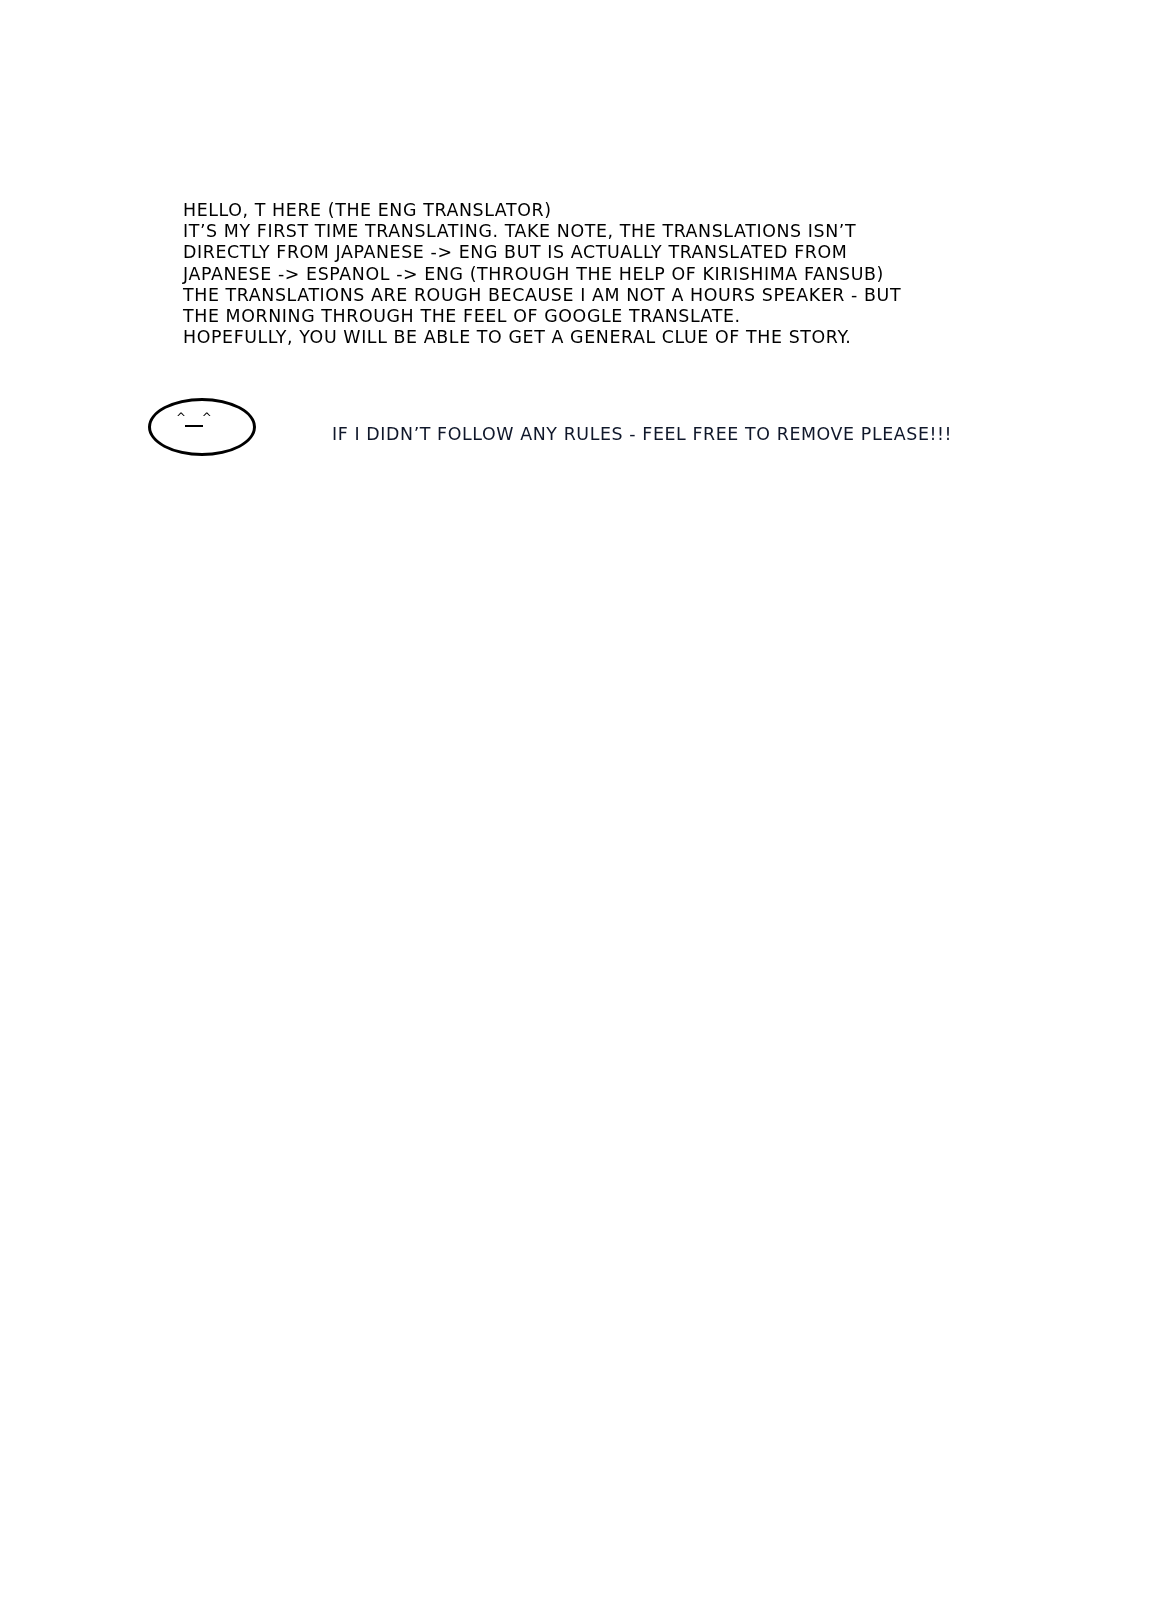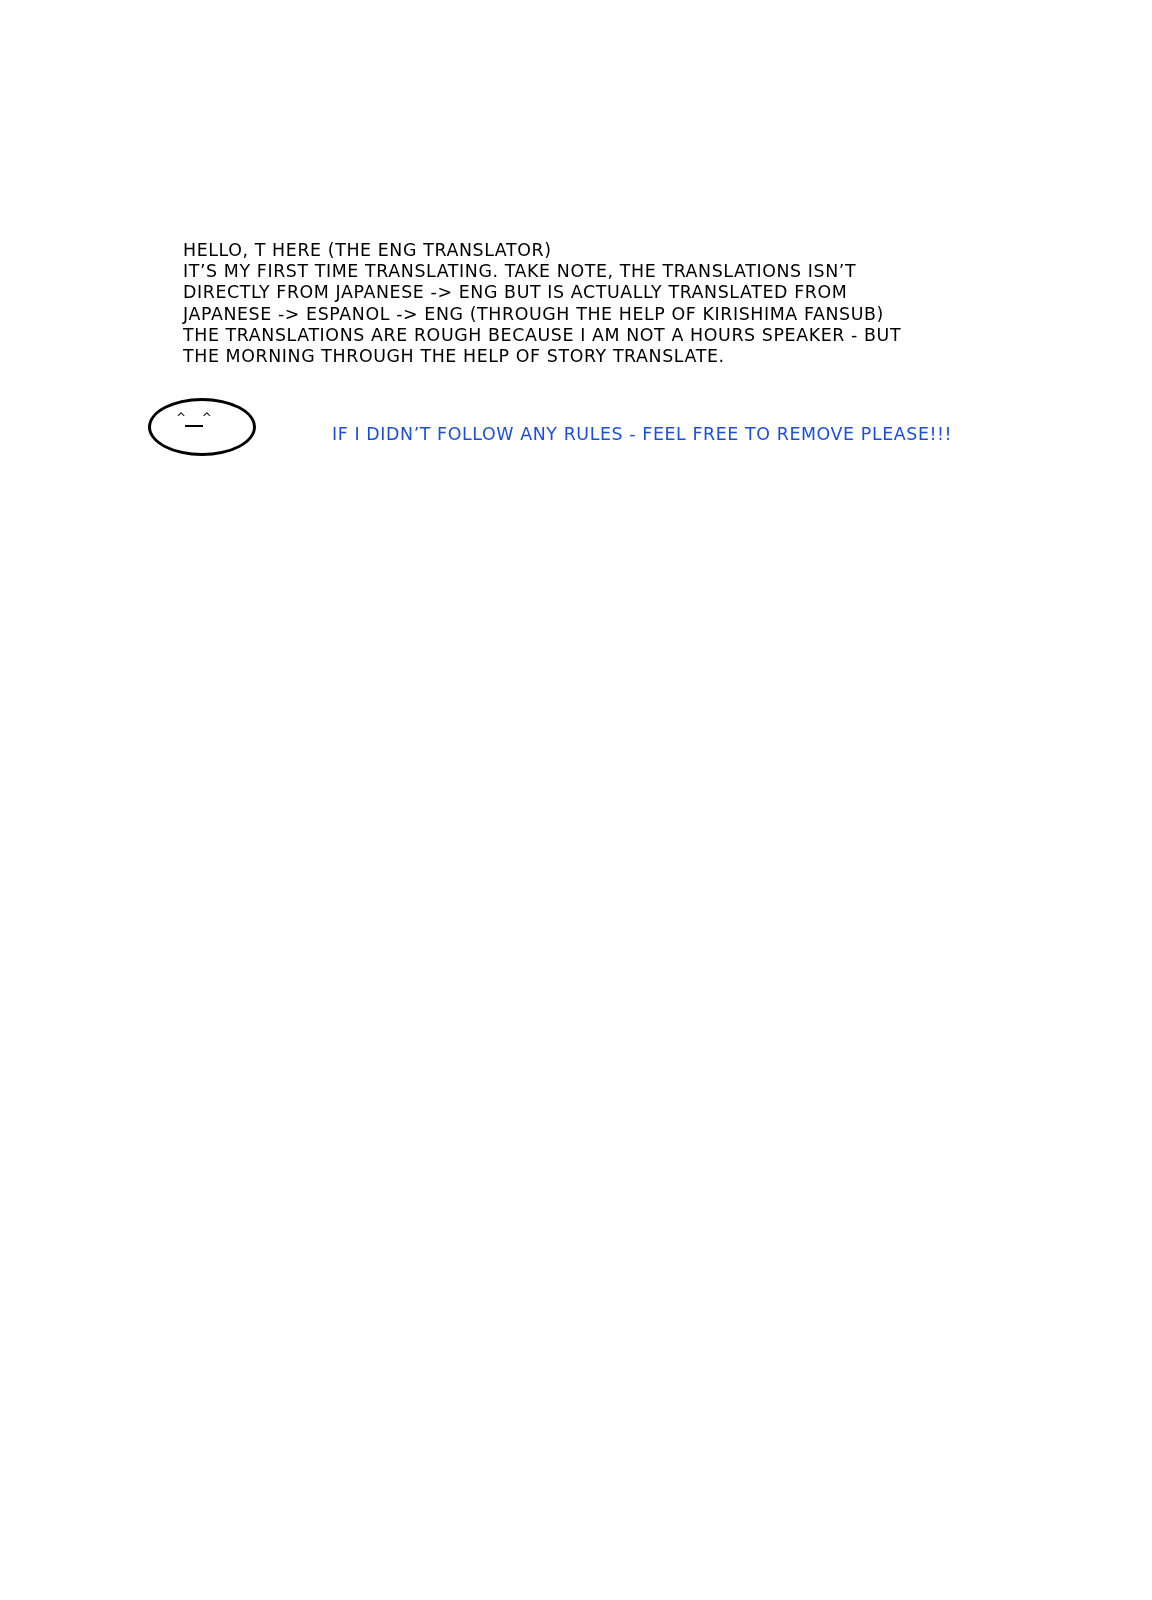--- a/index.html
+++ b/index.html
@@ -19,21 +19,20 @@
     position: absolute;
     inset: 0;
     background: #ffffff;
   }
 
   .note-block {
     position: absolute;
     left: 183px;
     top: 200px;
     width: 840px;
-    margin-top: 40px;
   }
 
   .note-line {
     font-family: "DejaVu Sans", sans-serif;
     font-size: 17.4px;
     line-height: 21.2px;
     letter-spacing: 0.6px;
     color: #000000;
     white-space: pre;
     font-weight: 400;
@@ -98,36 +97,37 @@
   }
 
   .footer-text {
     position: absolute;
     left: 184px;
     top: 26px;
     font-family: "DejaVu Sans", sans-serif;
     font-size: 17.4px;
     line-height: 21px;
     letter-spacing: 0.6px;
-    color: #1d4ed8;
+    color: #0f172a;
     white-space: pre;
   }
 </style>
 </head>
 <body>
 
 <div class="page">
 
   <div class="note-block">
     <div class="note-line">HELLO, T HERE (THE ENG TRANSLATOR)</div>
     <div class="note-line">IT’S MY FIRST TIME TRANSLATING. TAKE NOTE, THE TRANSLATIONS ISN’T</div>
     <div class="note-line">DIRECTLY FROM JAPANESE -&gt; ENG BUT IS ACTUALLY TRANSLATED FROM</div>
     <div class="note-line">JAPANESE -&gt; ESPANOL -&gt; ENG (THROUGH THE HELP OF KIRISHIMA FANSUB)</div>
     <div class="note-line">THE TRANSLATIONS ARE ROUGH BECAUSE I AM NOT A HOURS SPEAKER - BUT</div>
-    <div class="note-line">THE MORNING THROUGH THE HELP OF STORY TRANSLATE.</div>
+    <div class="note-line">THE MORNING THROUGH THE FEEL OF GOOGLE TRANSLATE.</div>
+    <div class="note-line">HOPEFULLY, YOU WILL BE ABLE TO GET A GENERAL CLUE OF THE STORY.</div>
   </div>
 
   <div class="footer-row">
 
     <div class="face-wrap">
       <div class="face-oval"></div>
       <div class="face-features">
         <span class="face-eyes">^  ^</span>
         <span class="face-mouth"></span>
       </div>

